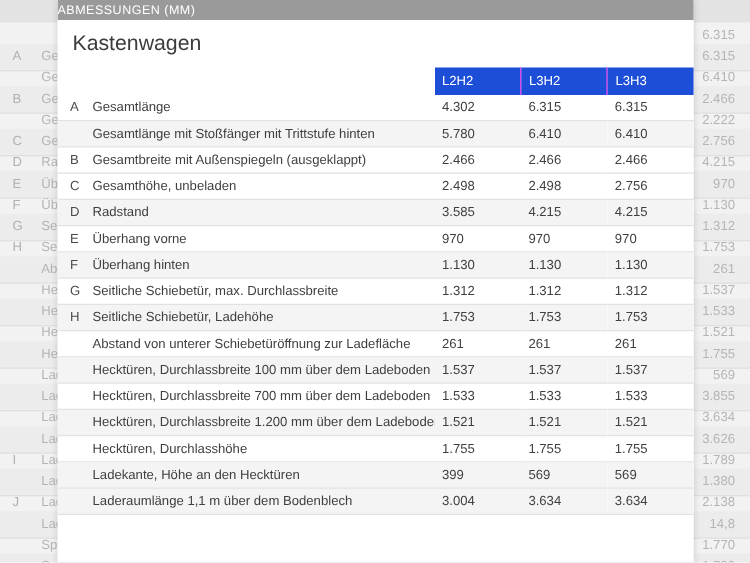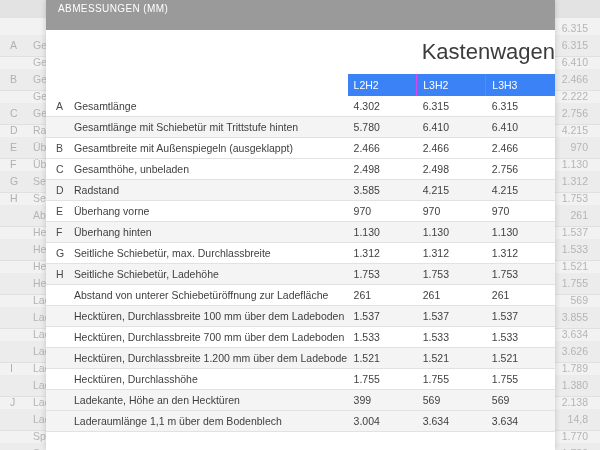--- a/index.html
+++ b/index.html
@@ -70,48 +70,47 @@
     position: absolute;
     left: 46px;
     top: 0;
     width: 509px;
     height: 450px;
     background: #ffffff;
     box-shadow: 0 0 6px rgba(0,0,0,0.18);
     overflow: hidden;
   }
   .panel-header {
-    height: 30px;
+    height: 16px;
     background: #9a9a9a;
     color: #ffffff;
     font-size: 10px;
     letter-spacing: 0.4px;
-    padding: 3px 0 0 12px;
+    padding: 3px 0 0 0;
     box-sizing: border-box;
   }
   .panel-title {
-    font-size: 22px;
+    font-size: 17px;
     color: #3c3c3c;
     padding: 9px 0 9px 12px;
     font-weight: normal;
-    text-align: right;
   }
 
   
   table.spec {
     border-collapse: collapse;
     width: 509px;
     table-layout: fixed;
   }
   table.spec col.c-letter { width: 22px; }
   table.spec col.c-label  { width: 279px; }
   table.spec col.c-val    { width: 69px; }
 
   table.spec thead th {
-    background: #3b82f6;
+    background: #1d4ed8;
     color: #ffffff;
     font-weight: normal;
     font-size: 10.5px;
     height: 22px;
     text-align: left;
     padding: 0 0 0 6px;
     vertical-align: middle;
   }
   table.spec thead th.blank { background: #ffffff; }
   table.spec thead th.sep { border-left: 1px solid #d946ef; }
@@ -293,21 +292,21 @@
     <tbody id="spec-body">
         <tr>
           <td class="letter">A</td>
           <td>Gesamtlänge</td>
           <td class="val">4.302</td>
           <td class="val">6.315</td>
           <td class="val">6.315</td>
         </tr>
         <tr class="alt">
           <td class="letter"></td>
-          <td>Gesamtlänge mit Schiebetür mit Trittstufe hinten</td>
+          <td>Gesamtlänge mit Stoßfänger mit Trittstufe hinten</td>
           <td class="val">5.780</td>
           <td class="val">6.410</td>
           <td class="val">6.410</td>
         </tr>
         <tr>
           <td class="letter">B</td>
           <td>Gesamtbreite mit Außenspiegeln (ausgeklappt)</td>
           <td class="val">2.466</td>
           <td class="val">2.466</td>
           <td class="val">2.466</td>

